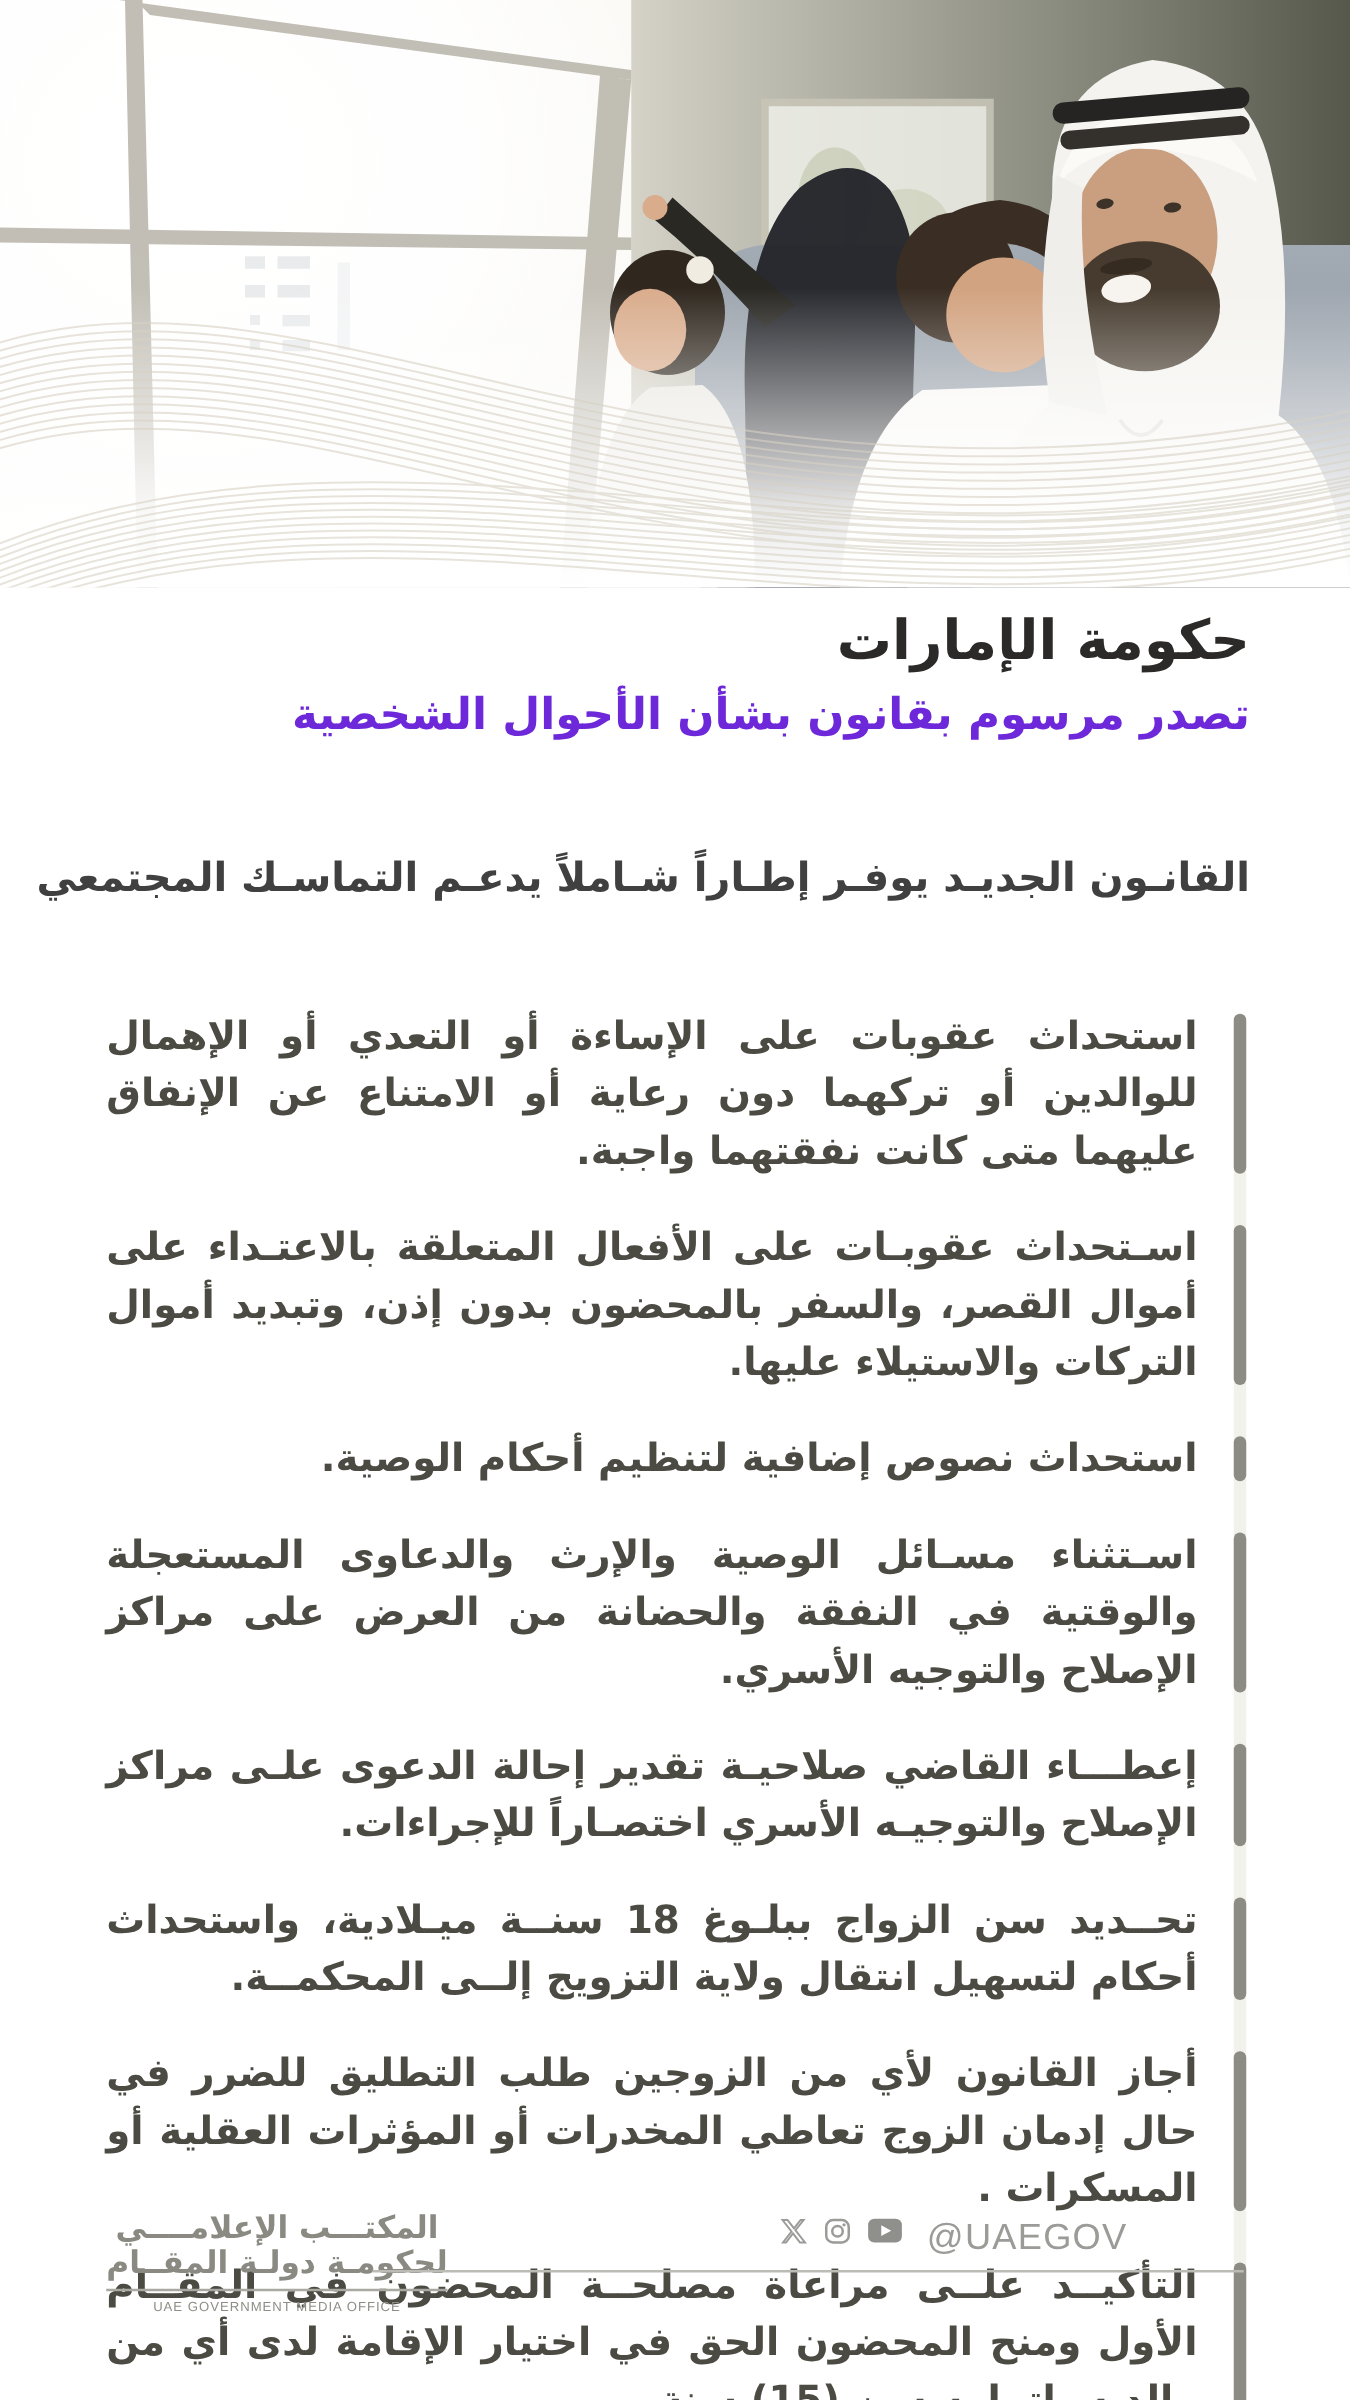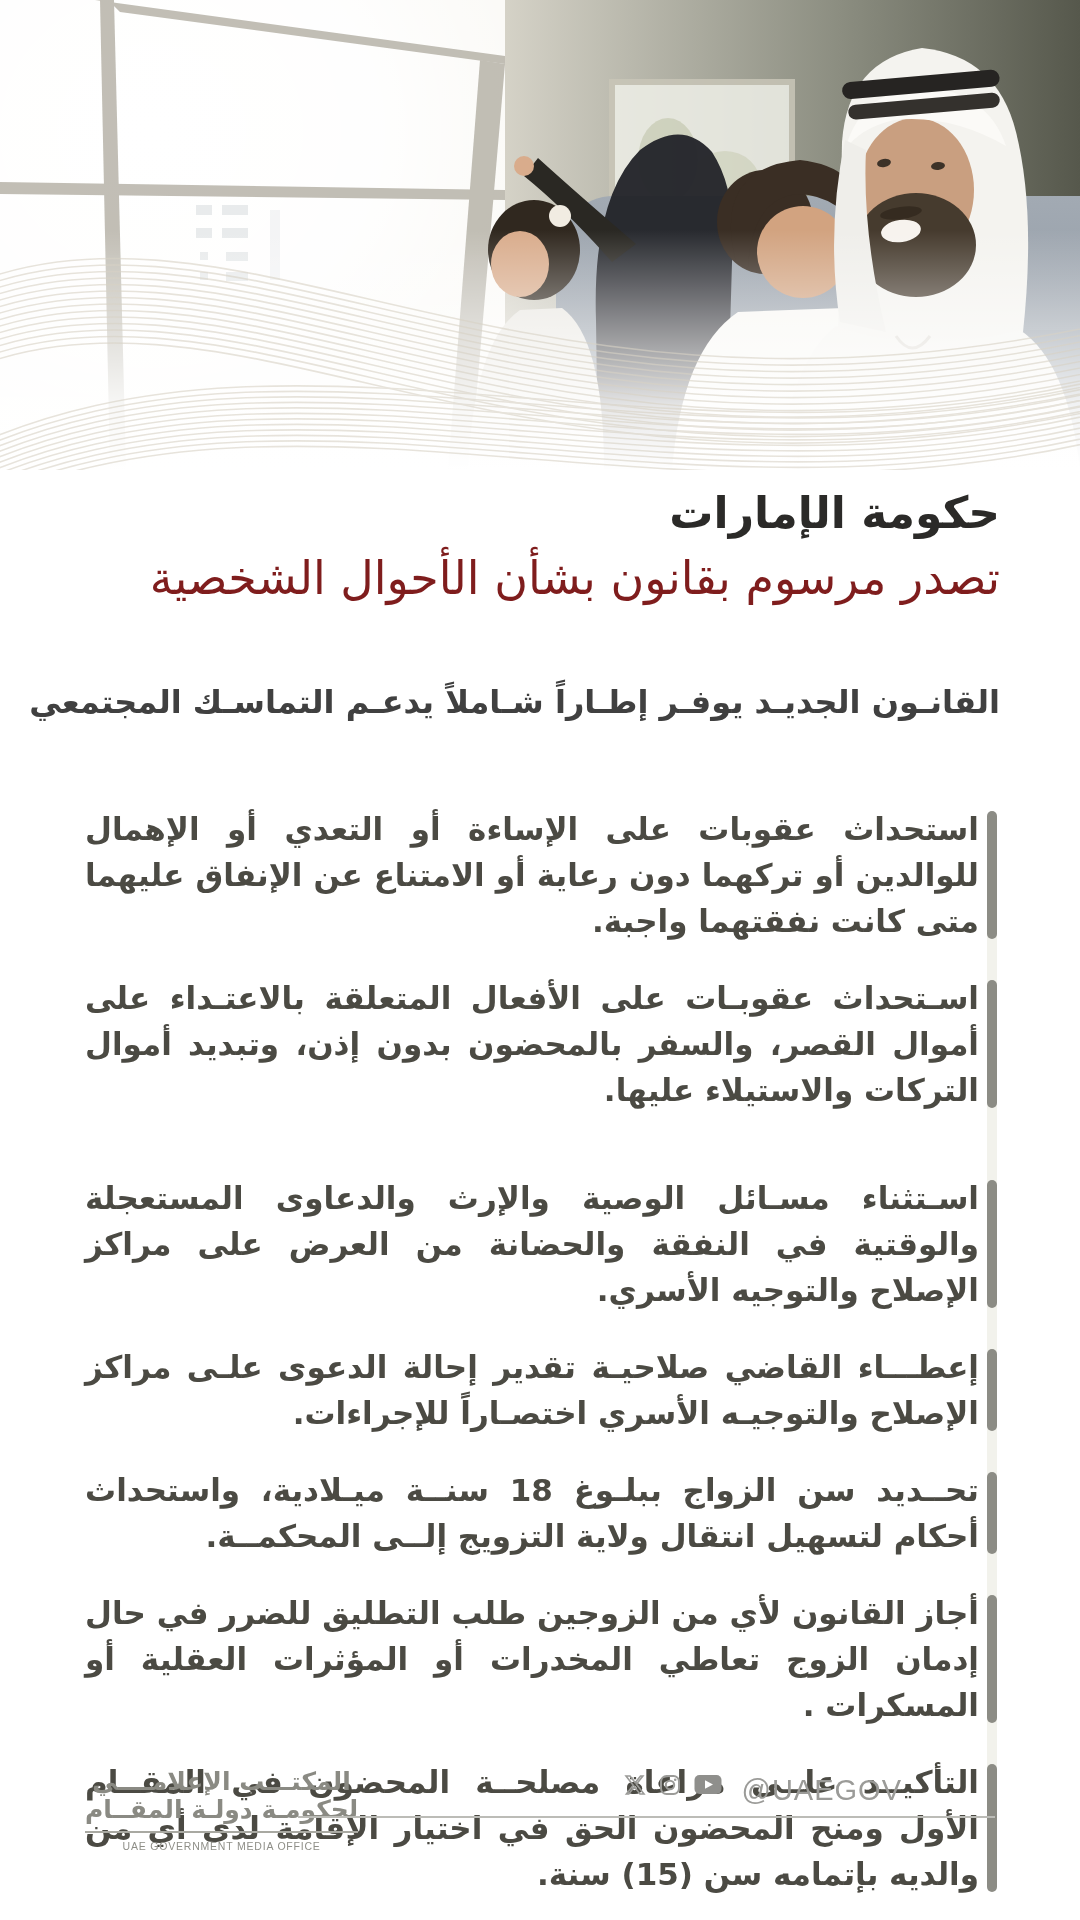--- a/index.html
+++ b/index.html
@@ -12,33 +12,33 @@
     overflow:hidden;
     font-family:"DejaVu Sans", sans-serif;
   }
   
   .hero { position:absolute; top:0; left:0; width:1080px; height:470px; }
   .hero svg { display:block; }
 
   
   .title-block { position:absolute; top:488px; right:80px; left:80px; direction:rtl; text-align:right; }
   .title-org   { font-size:44px; font-weight:700; color:#2b2a28; line-height:1.15; letter-spacing:-0.5px; }
-  .title-head  { font-size:46px; font-weight:400; color:#7f1d1d; line-height:1.2; margin-top:12px; letter-spacing:-0.5px; }
+  .title-head  { font-size:35px; font-weight:700; color:#6d28d9; line-height:1.2; margin-top:12px; letter-spacing:-0.5px; }
 
   
   .intro { position:absolute; top:676px; right:80px; left:78px; direction:rtl; text-align:right;
            font-size:32px; font-weight:700; color:#404040; line-height:52px; }
   .intro .ln { white-space:nowrap; }
 
   
   .bullet-list { position:absolute; top:806px; right:83px; left:85px; list-style:none;
                  display:flex; flex-direction:column; gap:31px; direction:rtl; }
   .bullet-list::before { content:""; position:absolute; right:0; top:8px; bottom:8px; width:10px;
                  border-radius:6px; background:#f2f2ec; }
-  .bullet { position:relative; padding-right:18px; font-size:31px; font-weight:700; color:#4b4a43;
+  .bullet { position:relative; padding-right:39px; font-size:31px; font-weight:700; color:#4b4a43;
             line-height:46px; text-align:justify; text-align-last:right; }
   .bullet .bar { position:absolute; right:0; top:5px; bottom:5px; width:10px; border-radius:6px;
             background:#8c8c85; }
 
   
   .footer { position:absolute; left:0; top:1760px; width:968px; height:120px;padding-left:33px; }
   .logo { position:absolute; left:85px; top:8px; display:inline-block; text-align:center; }
   .logo-ar { direction:rtl; font-size:25px; font-weight:700; color:#8a8a83; line-height:1.12;
              white-space:nowrap; }
   .logo-divider { height:0; border-bottom:2px solid #a9a9a2; margin-top:7px; }
@@ -204,20 +204,21 @@
     <li class="bullet">
       <span class="bar"></span>
       <span>استحداث عقوبات على الإساءة أو التعدي أو الإهمال للوالدين أو تركهما دون رعاية أو الامتناع عن الإنفاق عليهما متى كانت نفقتهما واجبة.</span>
     </li>
     <li class="bullet">
       <span class="bar"></span>
       <span>اسـتحداث عقوبـات على الأفعال المتعلقة بالاعتـداء على أموال القصر، والسفر بالمحضون بدون إذن، وتبديد أموال التركات والاستيلاء عليها.</span>
     </li>
     <li class="bullet">
       <span class="bar"></span>
+      <span>استحداث نصوص إضافية لتنظيم أحكام الوصية.</span>
     </li>
     <li class="bullet">
       <span class="bar"></span>
       <span>اسـتثناء مسـائل الوصية والإرث والدعاوى المستعجلة والوقتية في النفقة والحضانة من العرض على مراكز الإصلاح والتوجيه الأسري.</span>
     </li>
     <li class="bullet">
       <span class="bar"></span>
       <span>إعطـــاء القاضي صلاحيـة تقدير إحالة الدعوى علـى مراكز الإصلاح والتوجيـه الأسري اختصـاراً للإجراءات.</span>
     </li>
     <li class="bullet">

